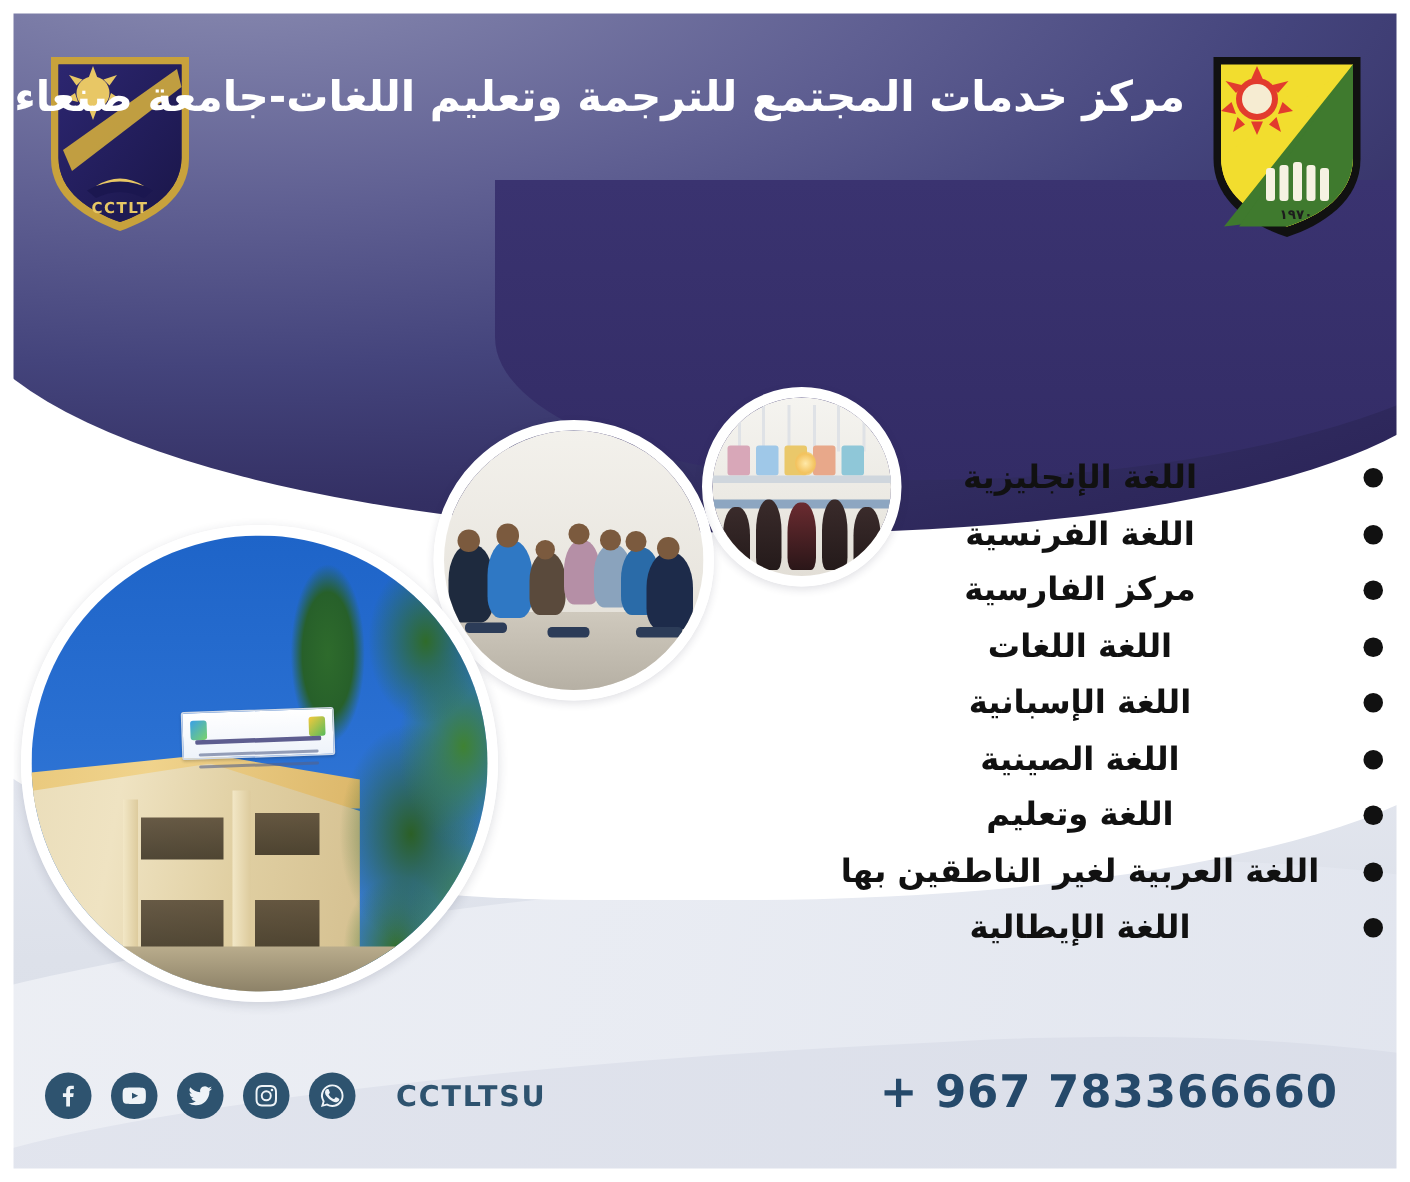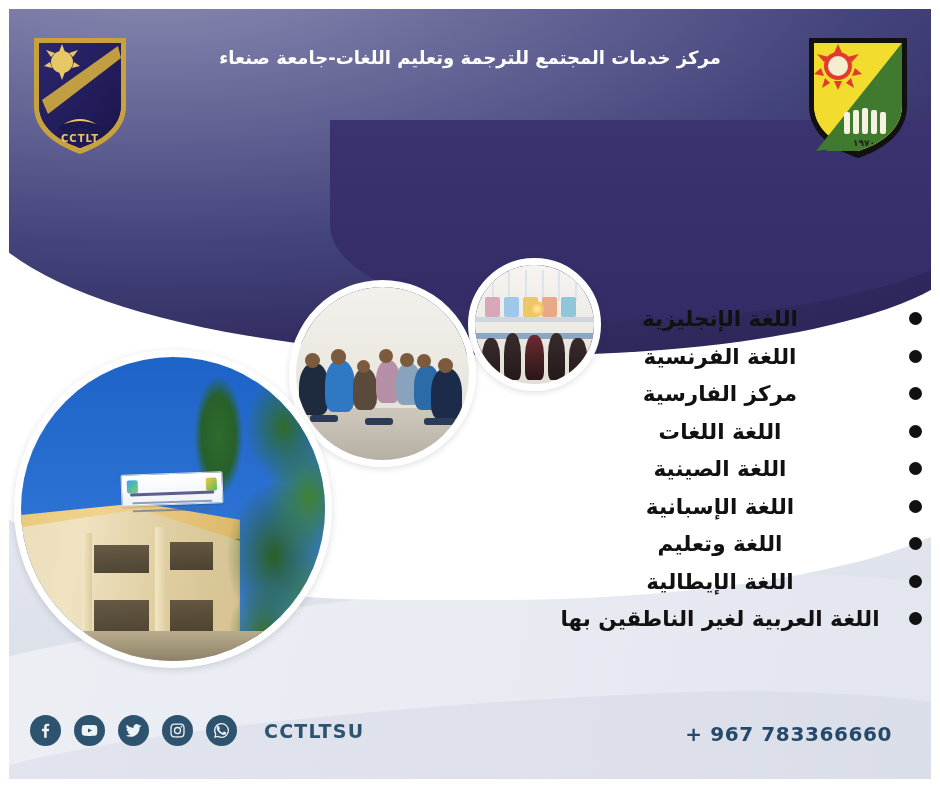--- a/index.html
+++ b/index.html
@@ -61,21 +61,21 @@
   .logo-left{
     position:absolute;left:28px;top:28px;width:104px;height:128px;
   }
   .logo-right{
     position:absolute;right:28px;top:30px;width:108px;height:130px;
   }
   .title-block{
     position:absolute;left:150px;top:46px;width:640px;text-align:center;
   }
   .title-ar{
-    font-size:18px;font-weight:bold;color:#ffffff;letter-spacing:.2px;
+    font-size:28px;font-weight:bold;color:#ffffff;letter-spacing:.2px;
     line-height:1.35;direction:rtl;white-space:nowrap;
   }
   .title-en{
     margin-top:4px;font-size:18.5px;font-weight:bold;color:#f6f0a2;
     letter-spacing:.1px;white-space:nowrap;
   }
   .intro{
     position:absolute;left:120px;top:128px;width:700px;
     direction:rtl;text-align:center;color:#ffffff;
     font-size:21.5px;font-weight:bold;line-height:1.62;
@@ -189,21 +189,21 @@
     display:flex;align-items:center;justify-content:center;
     color:#e9eef3;
   }
   .sicon svg{width:19px;height:19px;display:block;fill:#eef3f7;}
   .handle{
     margin-left:14px;font-size:19px;font-weight:bold;color:#2e536f;
     letter-spacing:1.2px;
   }
   .phone{
     position:absolute;right:48px;bottom:42px;
-    font-size:20px;font-weight:bold;color:#25496a;letter-spacing:.6px;text-align:right;
+    font-size:30px;font-weight:bold;color:#25496a;letter-spacing:.6px;text-align:right;
   }
 
   
   .shield{width:100%;height:100%;display:block;}
 </style>
 </head>
 <body>
 
 <div id="poster">
 
@@ -368,37 +368,37 @@
     <div class="lang-row">
       <span class="bullet"></span>
       <span class="lang-txt">مركز الفارسية</span>
     </div>
     <div class="lang-row">
       <span class="bullet"></span>
       <span class="lang-txt">اللغة اللغات</span>
     </div>
     <div class="lang-row">
       <span class="bullet"></span>
+      <span class="lang-txt">اللغة الإسبانية</span>
+    </div>
+    <div class="lang-row">
+      <span class="bullet"></span>
       <span class="lang-txt">اللغة الصينية</span>
     </div>
     <div class="lang-row">
       <span class="bullet"></span>
-      <span class="lang-txt">اللغة الإسبانية</span>
-    </div>
-    <div class="lang-row">
-      <span class="bullet"></span>
       <span class="lang-txt">اللغة وتعليم</span>
     </div>
     <div class="lang-row">
       <span class="bullet"></span>
+      <span class="lang-txt">اللغة العربية لغير الناطقين بها</span>
+    </div>
+    <div class="lang-row">
+      <span class="bullet"></span>
       <span class="lang-txt">اللغة الإيطالية</span>
-    </div>
-    <div class="lang-row">
-      <span class="bullet"></span>
-      <span class="lang-txt">اللغة العربية لغير الناطقين بها</span>
     </div>
   </div>
 
   <div class="footer">
     <div class="socials">
 
       <span class="sicon">
         <svg viewBox="0 0 24 24">
             <path d="M13.5 21v-8h2.7l.4-3.1h-3.1V7.9c0-.9.25-1.5 1.55-1.5h1.65V3.6c-.29-.04-1.27-.12-2.41-.12-2.39 0-4.02 1.46-4.02 4.13V9.9H7.5V13h2.77v8z"></path>
           </svg>

